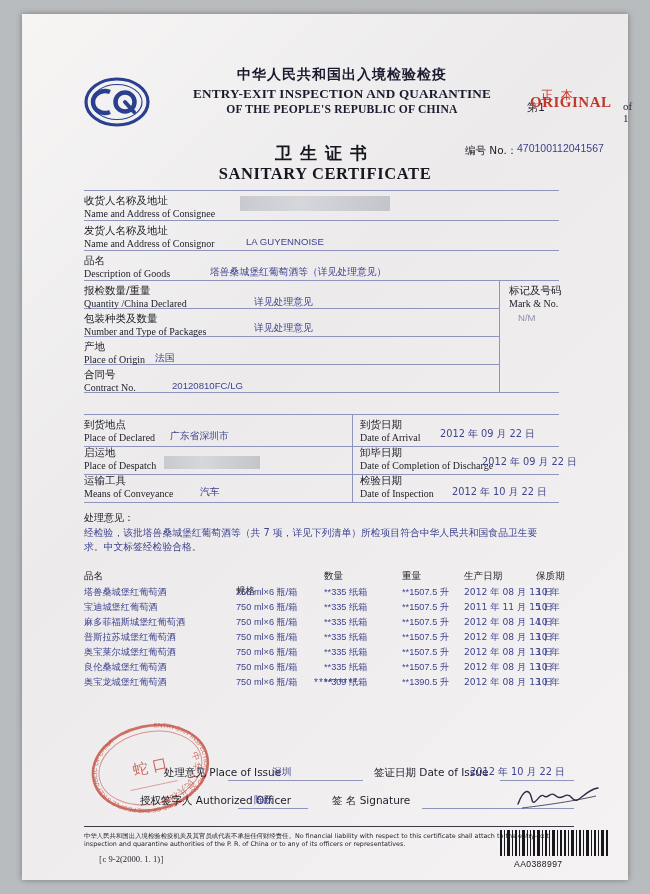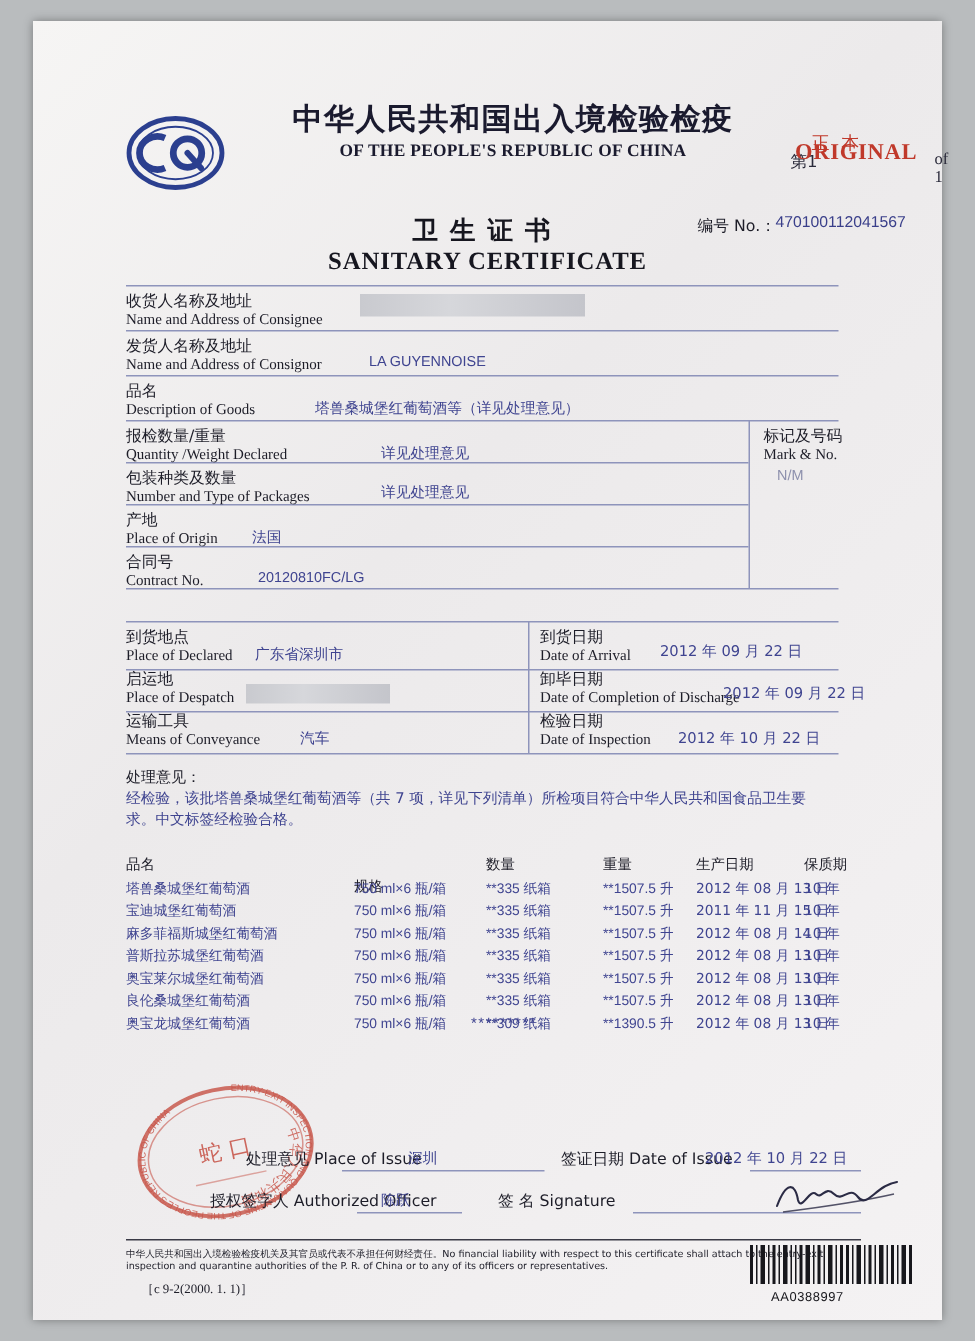--- a/index.html
+++ b/index.html
@@ -25,21 +25,21 @@
   
   .logo{
     position:absolute;left:62px;top:62px;width:66px;height:52px;
   }
   .logo svg{display:block;}
   .hdr{
     position:absolute;left:140px;top:52px;width:360px;text-align:center;
     color:#1a1a2e;
   }
   .hdr .cn{
-    font-size:20px;letter-spacing:1px;font-weight:bold;
+    font-size:14px;letter-spacing:1px;font-weight:bold;
     font-family:"DejaVu Sans", sans-serif;
   }
   .hdr .en1{font-size:13.2px;font-weight:bold;letter-spacing:.2px;margin-top:2px;}
   .hdr .en2{font-size:11.6px;font-weight:bold;letter-spacing:.2px;margin-top:1px;text-align:center;}
 
   .orig-cn{
     position:absolute;left:505px;top:86px;font-size:11px;color:#2a2a3a;
     font-family:"DejaVu Sans", sans-serif;
   }
   .orig-en{
@@ -159,20 +159,21 @@
         <ellipse cx="33" cy="26" rx="31" ry="23" fill="none" stroke="#2b3f8f" stroke-width="3.2"></ellipse>
         <ellipse cx="33" cy="26" rx="25" ry="17.5" fill="none" stroke="#2b3f8f" stroke-width="1.2"></ellipse>
         <path d="M26 16 a12 11 0 1 0 0 20" fill="none" stroke="#2b3f8f" stroke-width="4.5"></path>
         <circle cx="41" cy="26" r="9.5" fill="none" stroke="#2b3f8f" stroke-width="4.5"></circle>
         <path d="M41 26 l9 10" stroke="#2b3f8f" stroke-width="4" stroke-linecap="round"></path>
       </svg>
     </div>
 
     <div class="hdr">
       <div class="cn">中华人民共和国出入境检验检疫</div>
+      <div class="en1">ENTRY-EXIT INSPECTION AND QUARANTINE</div>
       <div class="en2">OF THE PEOPLE'S REPUBLIC OF CHINA</div>
     </div>
 
     <div class="orig-cn">第1</div>
     <div class="orig-en">ORIGINAL</div>
     <div class="orig-suffix">of 1</div>
     <div class="lab-cn" style="left:519px;top:73px;color:#c0392b;font-size:12px;letter-spacing:2px;">正 本</div>
 
     <div class="title-cn">卫生证书</div>
     <div class="title-en">SANITARY CERTIFICATE</div>
@@ -201,30 +202,30 @@
 
     <div class="lab-cn" style="left:62px;top:210px;">发货人名称及地址</div>
     <div class="lab-en" style="left:62px;top:224px;">Name and Address of Consignor</div>
     <div class="val" style="left:224px;top:222px;">LA GUYENNOISE</div>
 
     <div class="lab-cn" style="left:62px;top:240px;">品名</div>
     <div class="lab-en" style="left:62px;top:254px;">Description of Goods</div>
     <div class="val-cn" style="left:188px;top:252px;">塔兽桑城堡红葡萄酒等（详见处理意见）</div>
 
     <div class="lab-cn" style="left:62px;top:270px;">报检数量/重量</div>
-    <div class="lab-en" style="left:62px;top:284px;">Quantity /Weight Declared</div>
+    <div class="lab-en" style="left:62px;top:284px;">Quantity /China Declared</div>
     <div class="val-cn" style="left:232px;top:282px;">详见处理意见</div>
 
     <div class="lab-cn" style="left:62px;top:298px;">包装种类及数量</div>
     <div class="lab-en" style="left:62px;top:312px;">Number and Type of Packages</div>
     <div class="val-cn" style="left:232px;top:308px;">详见处理意见</div>
 
     <div class="lab-cn" style="left:62px;top:326px;">产地</div>
     <div class="lab-en" style="left:62px;top:340px;">Place of Origin</div>
-    <div class="val-cn" style="left:146px;top:338px;">法国</div>
+    <div class="val-cn" style="left:133px;top:338px;">法国</div>
 
     <div class="lab-cn" style="left:62px;top:354px;">合同号</div>
     <div class="lab-en" style="left:62px;top:368px;">Contract No.</div>
     <div class="val" style="left:150px;top:366px;">20120810FC/LG</div>
 
     <div class="lab-cn" style="left:487px;top:270px;">标记及号码</div>
     <div class="lab-en" style="left:487px;top:284px;">Mark &amp; No.</div>
     <div class="val" style="left:496px;top:298px;color:#8d90ad;">N/M</div>
 
     <div class="lab-cn" style="left:62px;top:404px;">到货地点</div>

